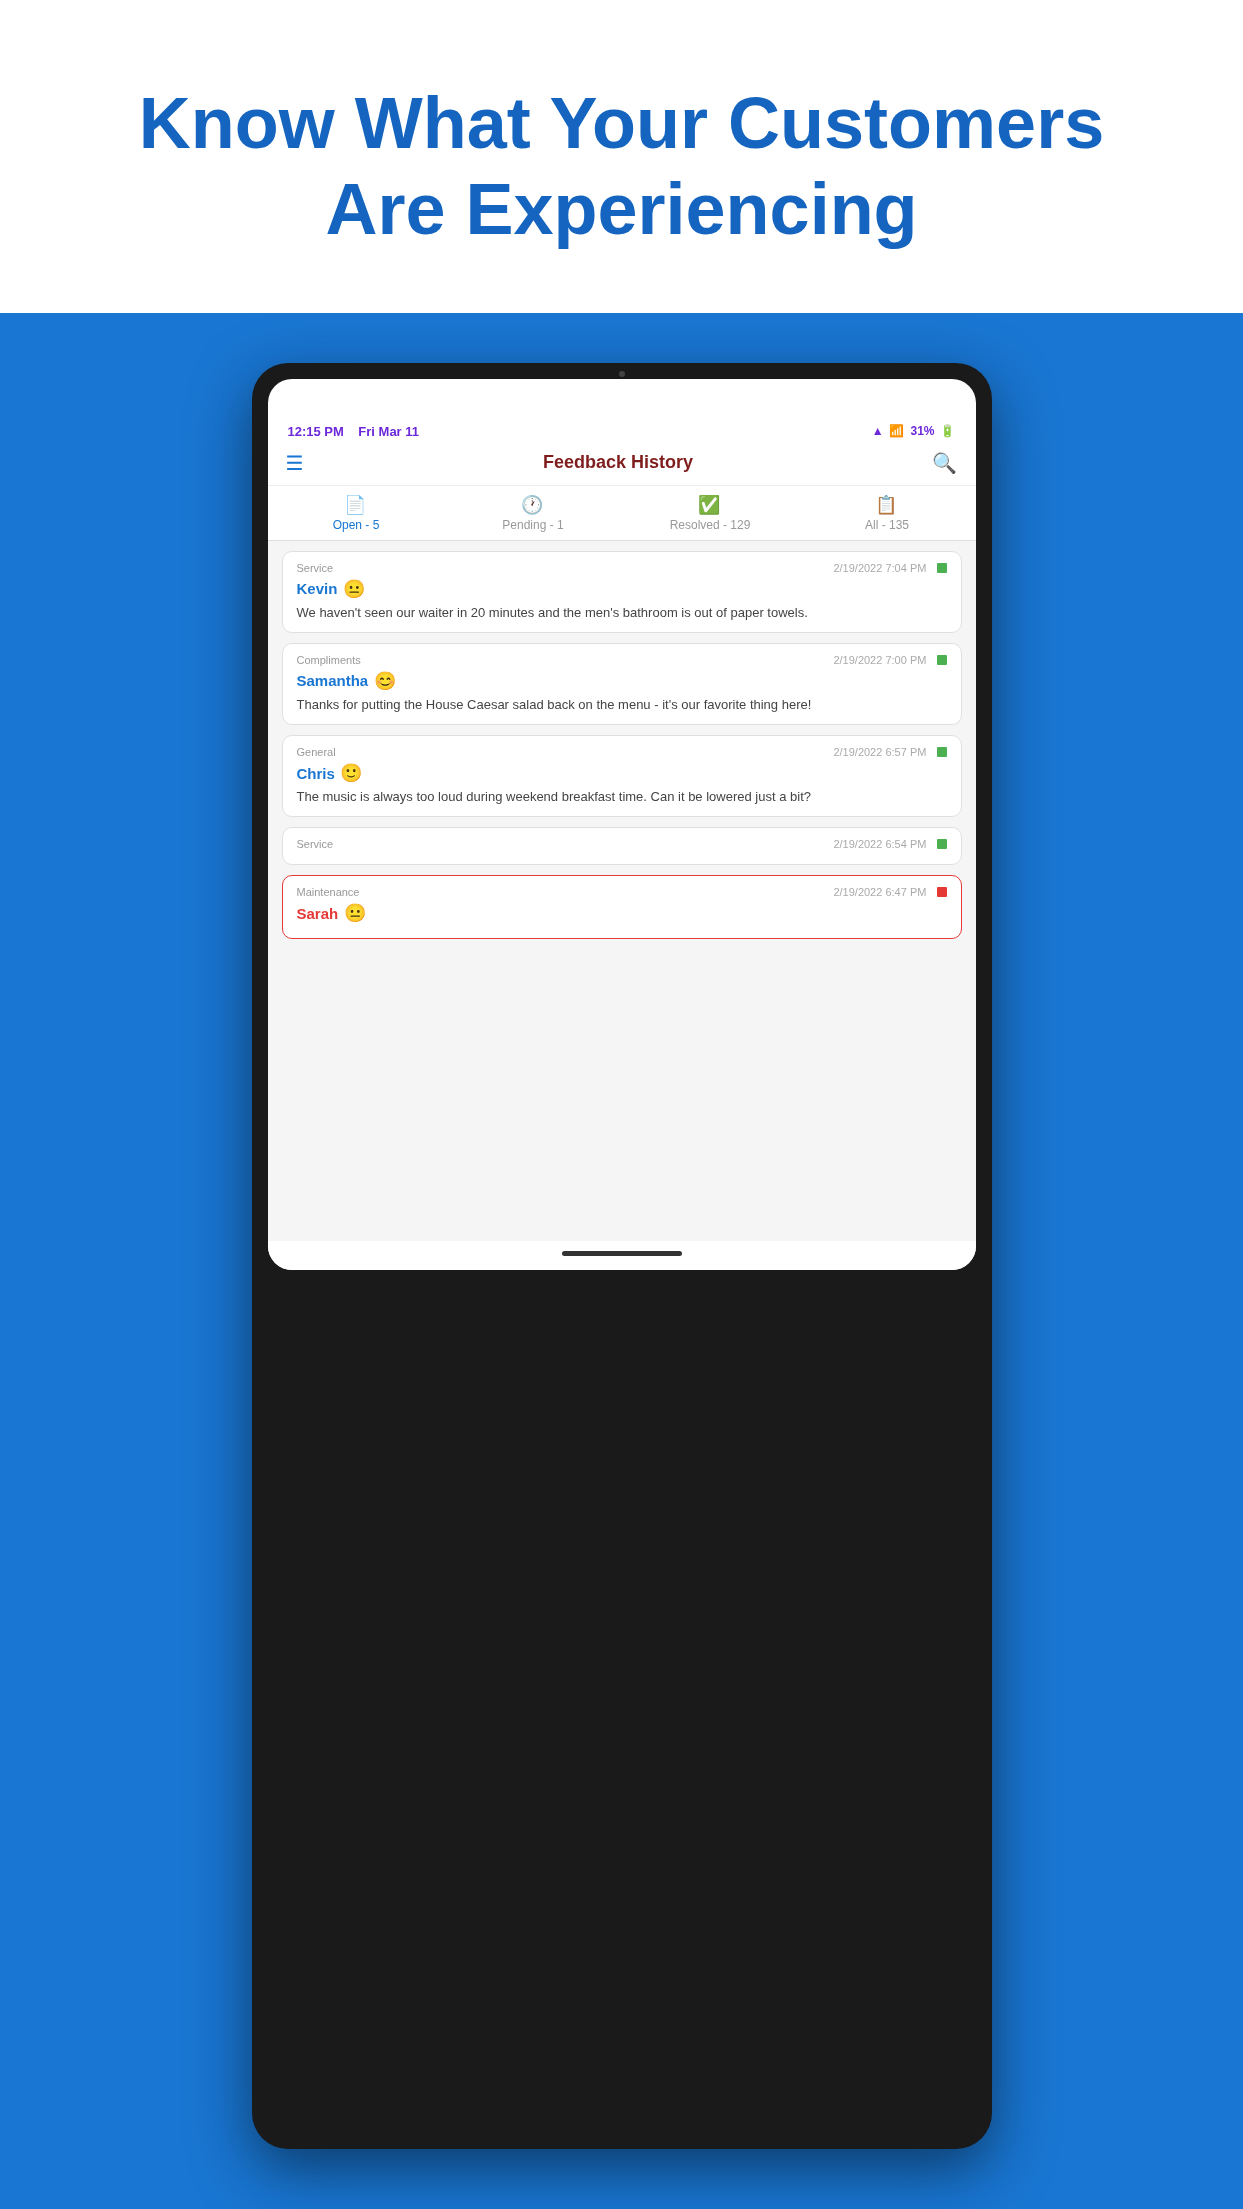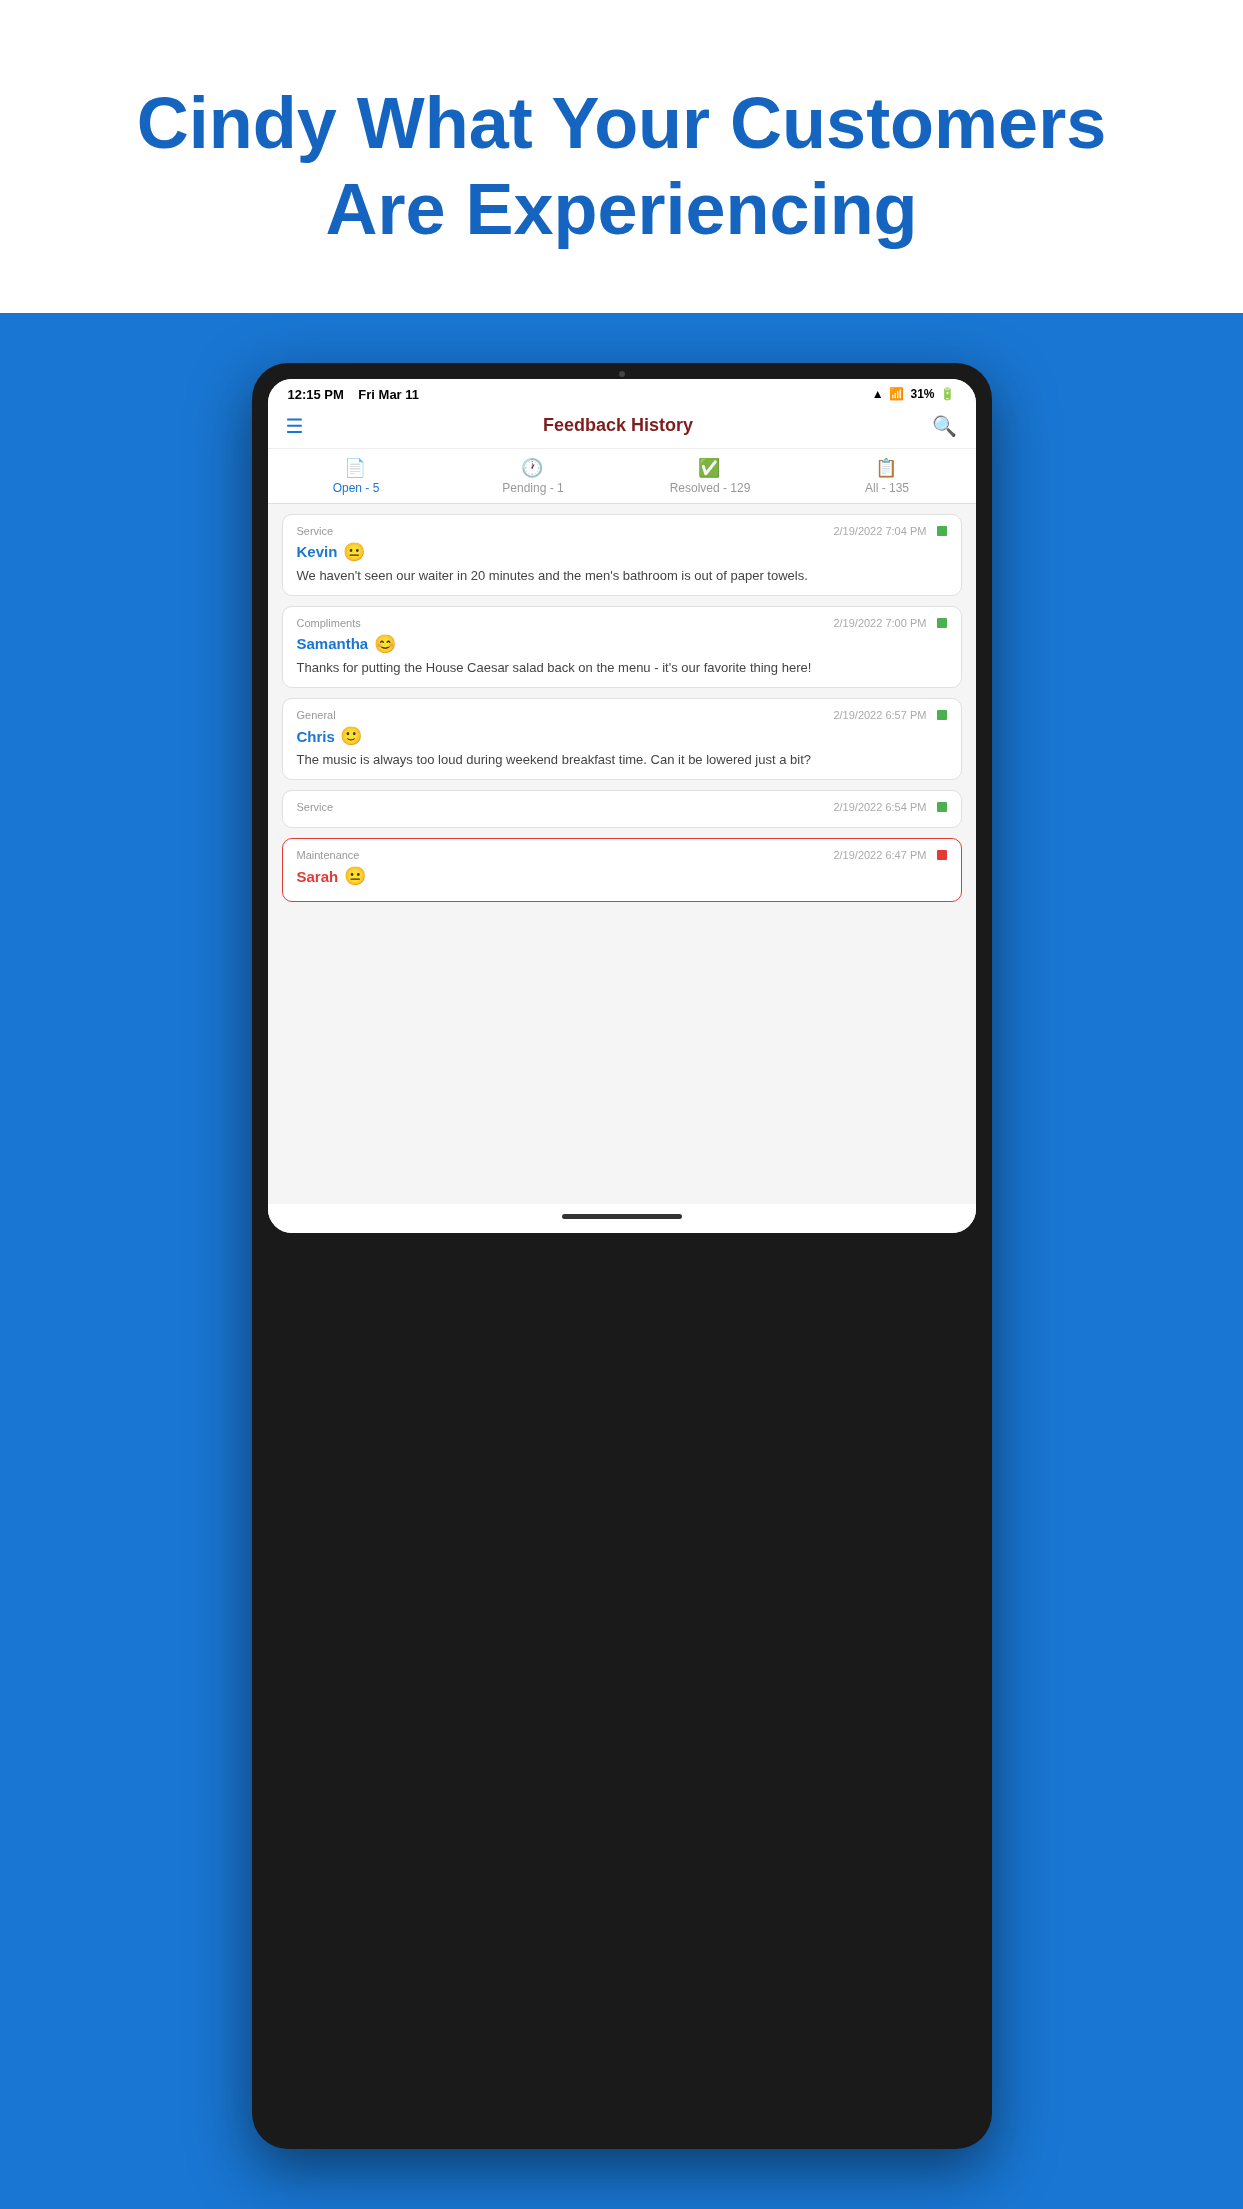--- a/index.html
+++ b/index.html
@@ -66,22 +66,23 @@
     }
 
     
     .status-bar {
       display: flex;
       justify-content: space-between;
       align-items: center;
       padding: 8px 20px 4px;
       font-size: 13px;
       font-weight: 600;
-      color: #000000;
-      background: white;
+      color: #6d28d9;
+      background: white;
+      margin-top: 37px;
     }
 
     .status-bar-right {
       display: flex;
       align-items: center;
       gap: 6px;
       font-size: 12px;
     }
 
     
@@ -236,21 +237,21 @@
       height: 5px;
       background: #333;
       border-radius: 3px;
     }
   </style>
 </head>
 <body>
 
 <div class="hero-section">
   <h1 class="hero-title">
-    <span>Cindy What Your Customers</span><br>
+    <span>Know What Your Customers</span><br>
     <span>Are Experiencing</span>
   </h1>
 </div>
 
 <div class="blue-bg-section">
   <div class="tablet-frame">
     <div class="tablet-screen">
 
       <div class="status-bar">
         <div class="status-bar-left">

